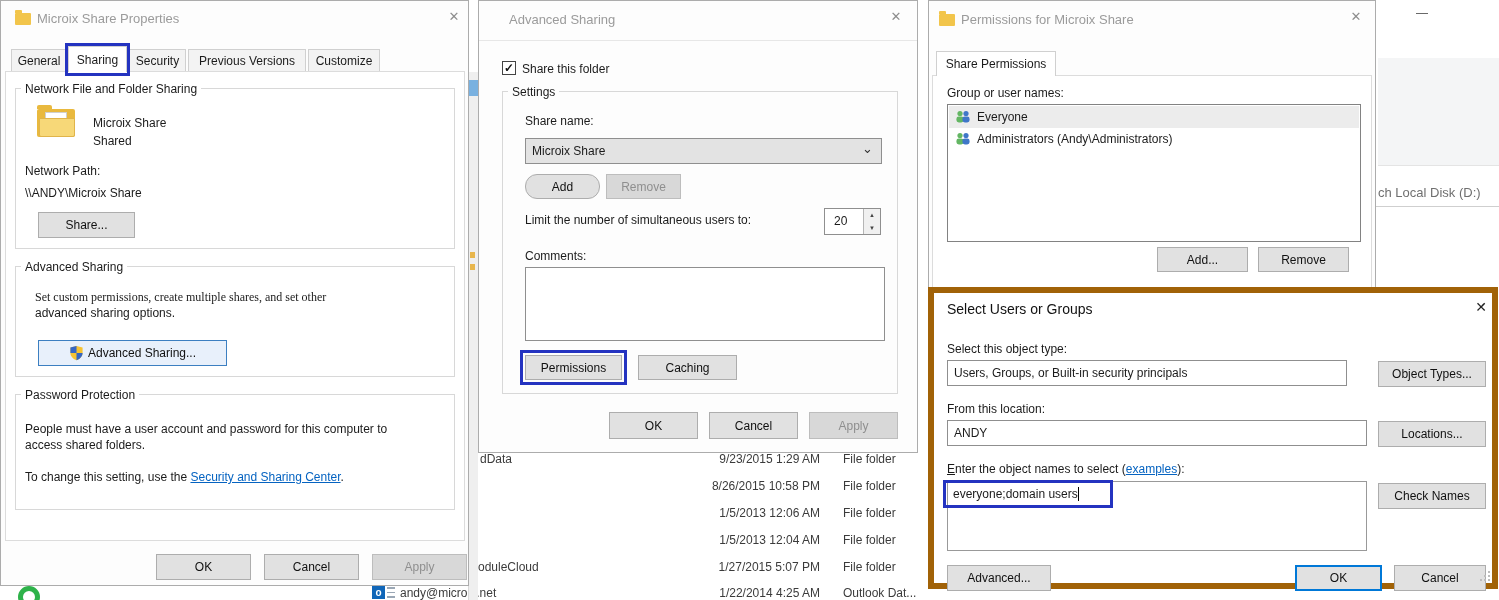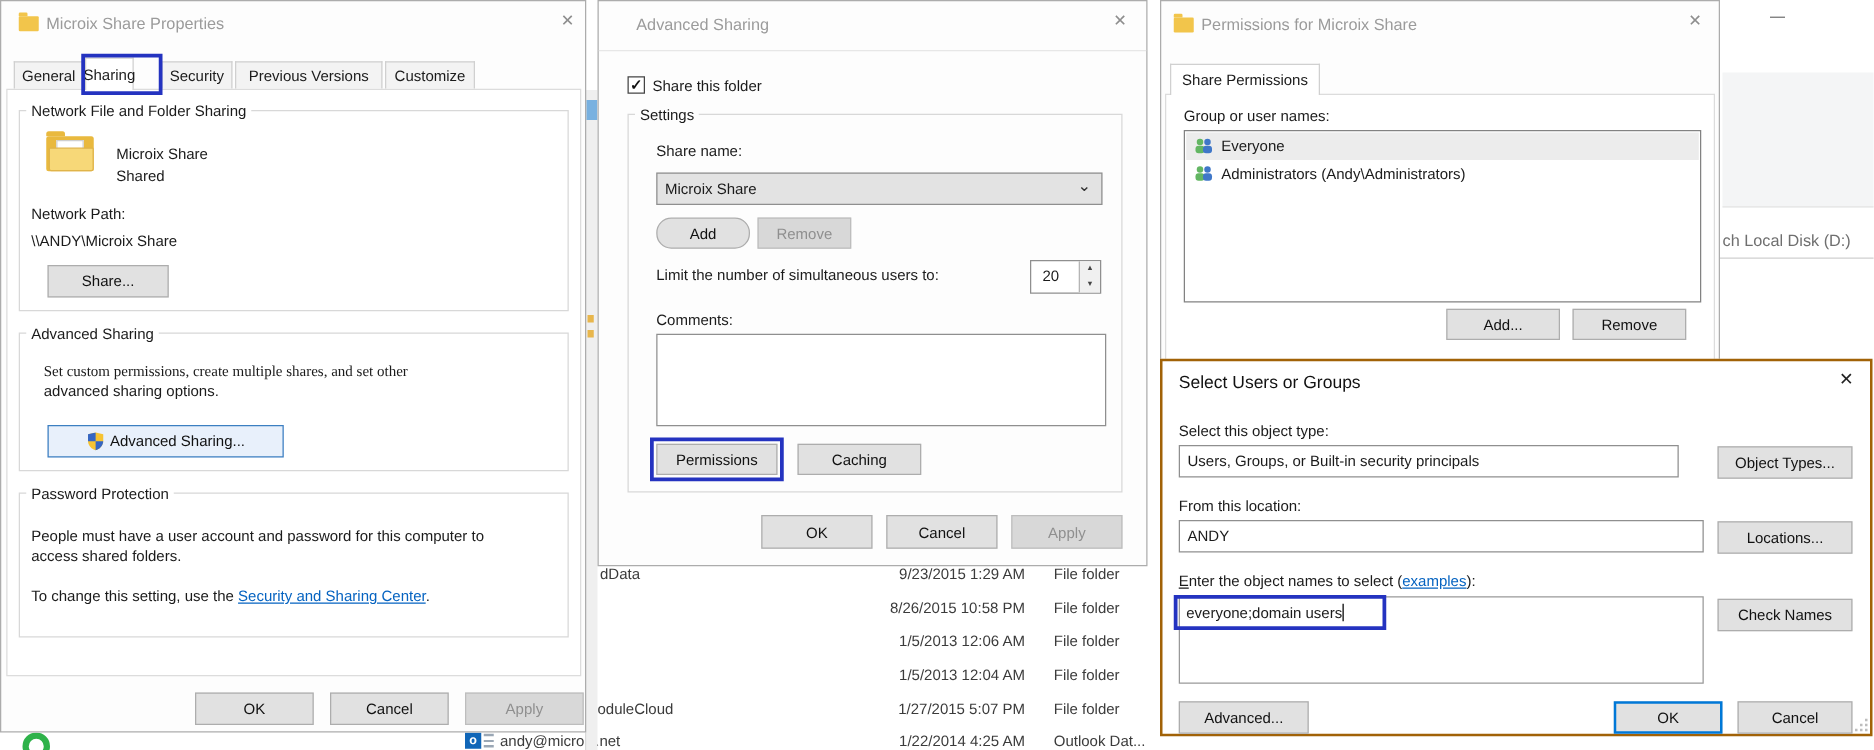--- a/index.html
+++ b/index.html
@@ -105,21 +105,21 @@
 <div class="abs" style="left:18px; top:586px; width:22px; height:22px; border-radius:50%; border:5px solid #2eb24a; background:#fff;"></div>
 
 <div class="dlg" style="left:0; top:0; width:469px; height:586px;">
   <span class="folder-icon" style="left:14px; top:12px;"></span>
   <div class="lbl title-inactive" style="left:36px; top:10px;">Microix Share Properties</div>
   <div class="close-x" style="left:440px; top:8px; width:26px; height:20px;">✕</div>
 
   <div class="tab" style="left:10px; top:48px; width:56px; height:22px;">
     <span>General</span>
     </div>
-  <div class="tab active" style="left:67px; top:45px; width:39px; height:26px;">
+  <div class="tab active" style="left:67px; top:45px; width:59px; height:26px;">
     <span>Sharing</span>
     </div>
   <div class="tab" style="left:128px; top:48px; width:57px; height:22px;">
     <span>Security</span>
     </div>
   <div class="tab" style="left:187px; top:48px; width:118px; height:22px;">
     <span>Previous Versions</span>
     </div>
   <div class="tab" style="left:307px; top:48px; width:72px; height:22px;">
     <span>Customize</span>
@@ -270,21 +270,21 @@
   </div>
 
   <div class="btn" style="left:228px; top:246px; width:91px; height:25px;">
     <span>Add...</span>
     </div>
   <div class="btn" style="left:329px; top:246px; width:91px; height:25px;">
     <span>Remove</span>
     </div>
 </div>
 
-<div class="dlg" style="left:928px; top:287px; width:570px; height:302px; border:2px solid #a16207; background:#fff; z-index:10;">
+<div class="dlg" style="left:928px; top:287px; width:570px; height:302px; border:6px solid #a16207; background:#fff; z-index:10;">
   <div class="lbl title-active" style="left:13px; top:8px;">Select Users or Groups</div>
   <div class="close-x" style="left:534px; top:6px; width:26px; height:20px; color:#222; font-size:14px;">✕</div>
 
   <div class="lbl" style="left:13px; top:49px;">Select this object type:</div>
   <div class="field" style="left:13px; top:67px; width:400px; height:26px;">
     <span>Users, Groups, or Built-in security principals</span>
     </div>
   <div class="btn" style="left:444px; top:68px; width:108px; height:26px;">
     <span>Object Types...</span>
     </div>

